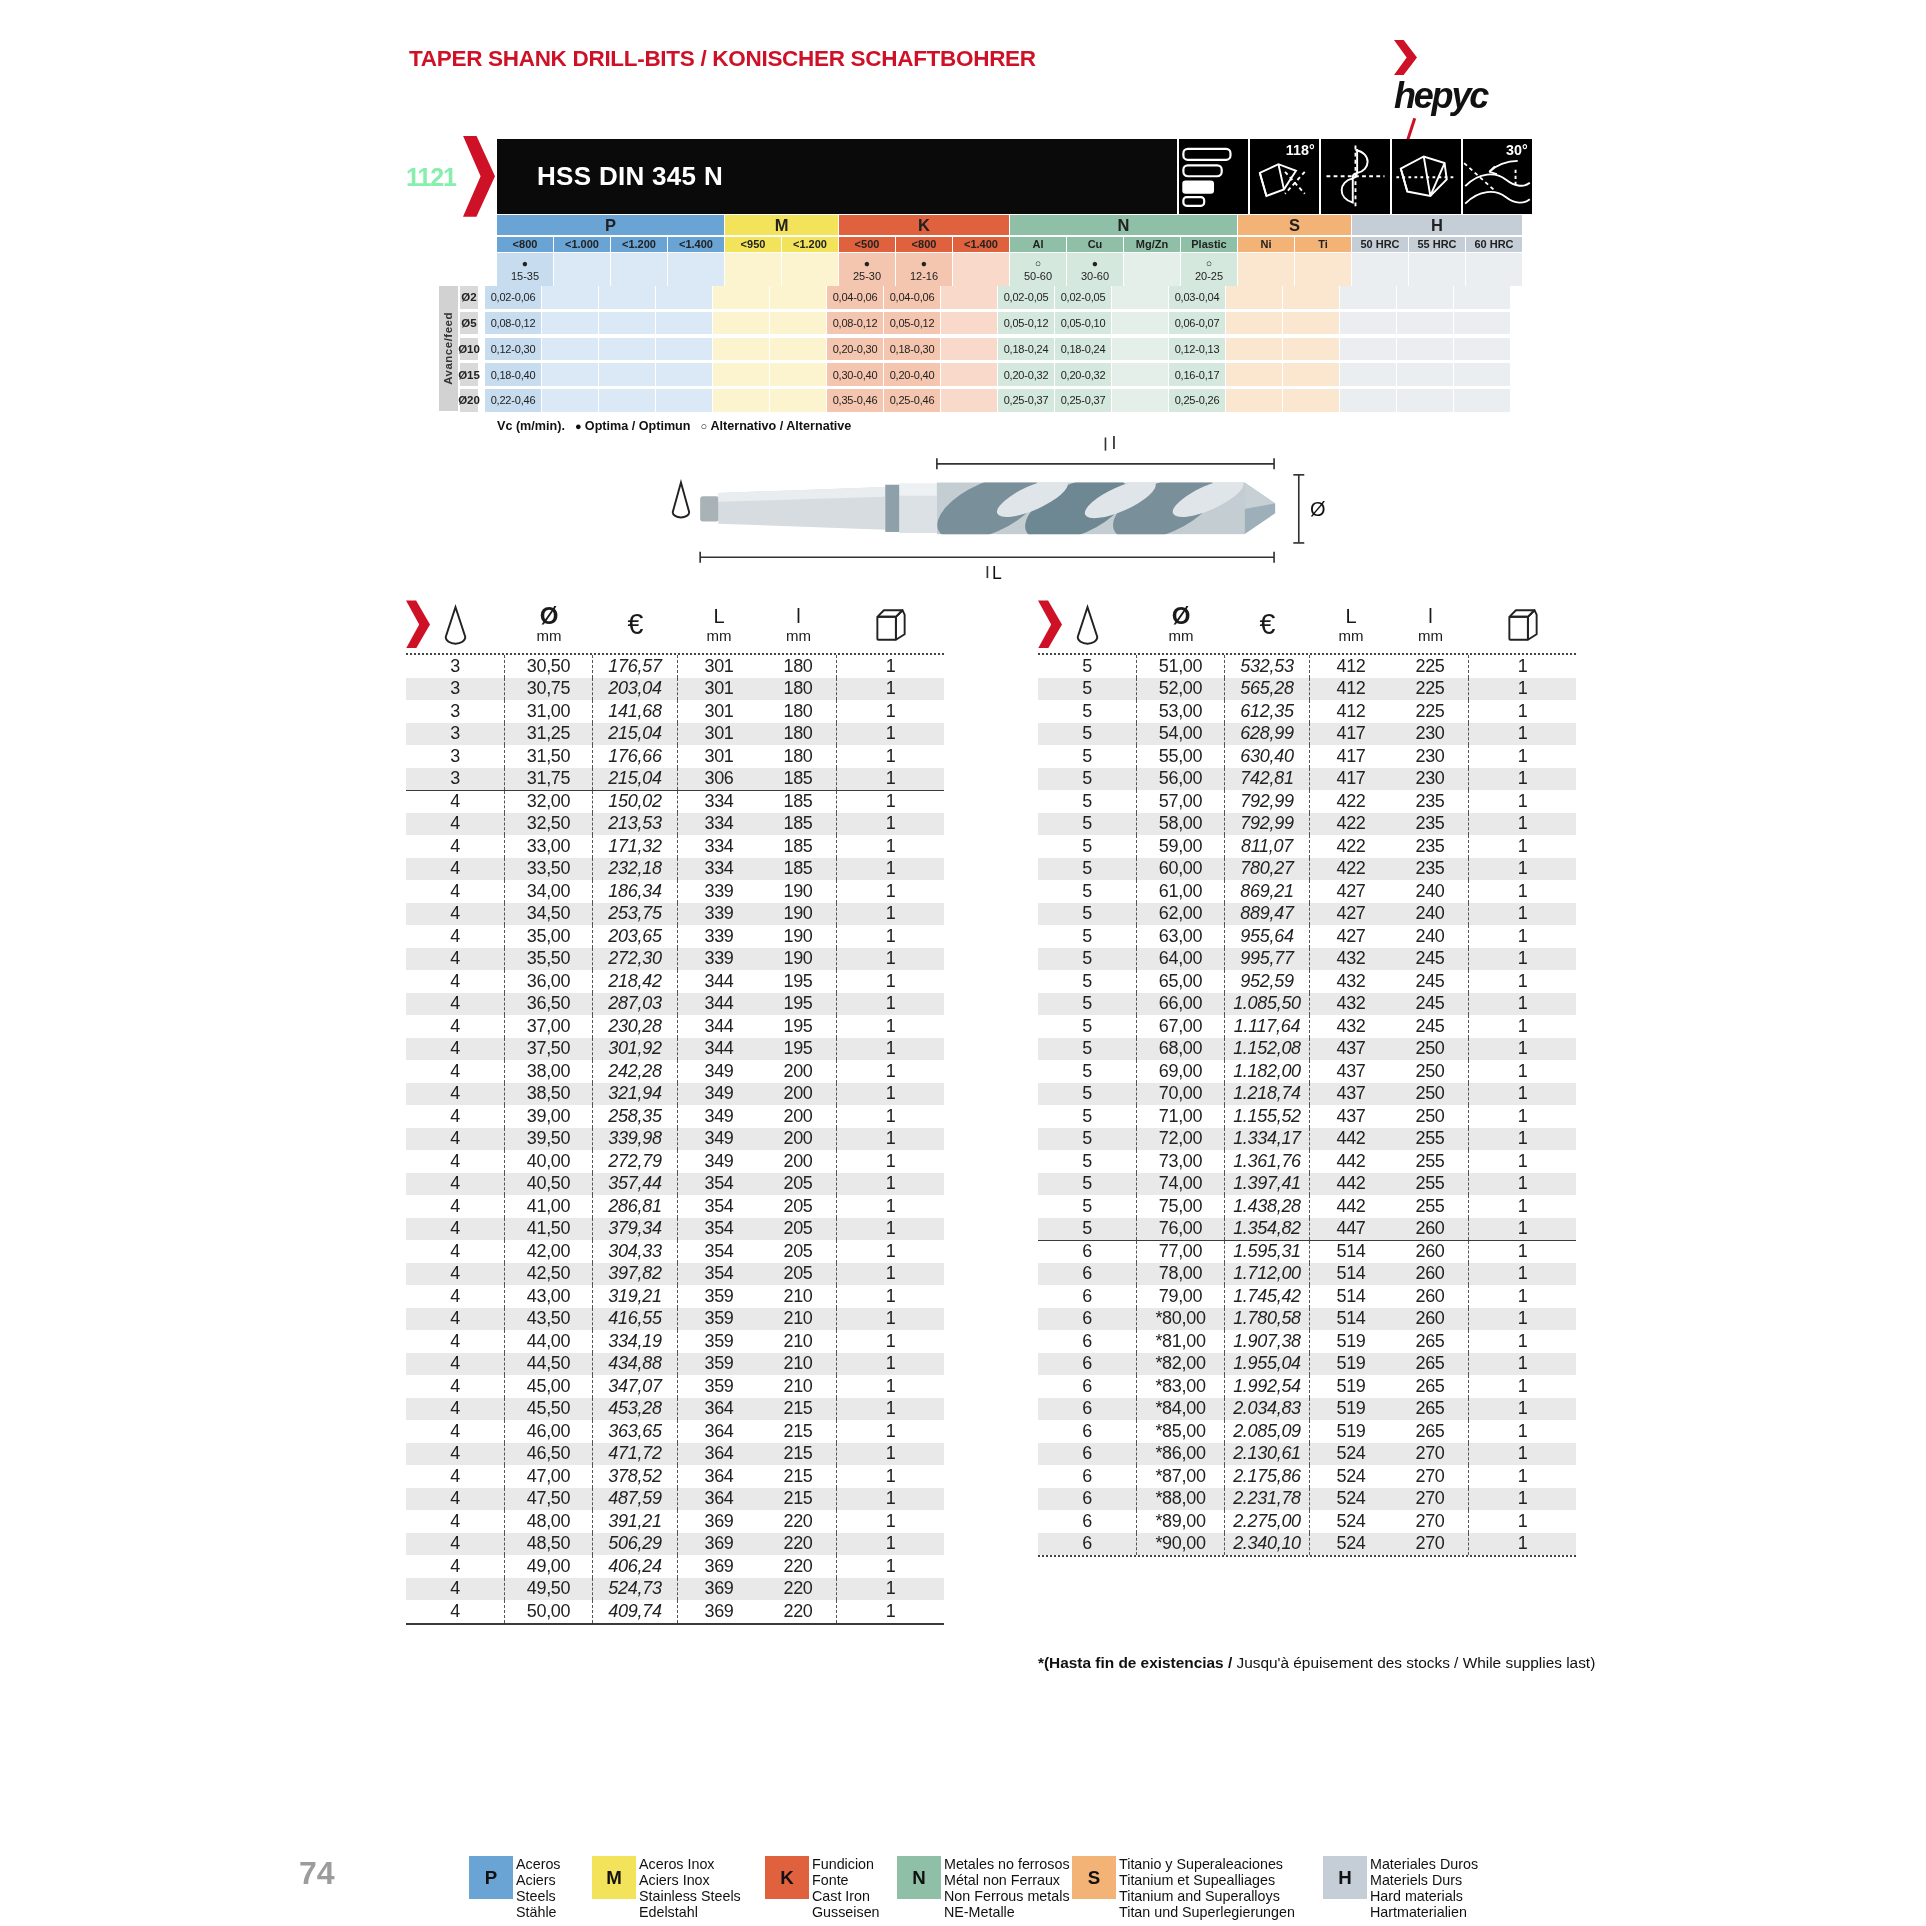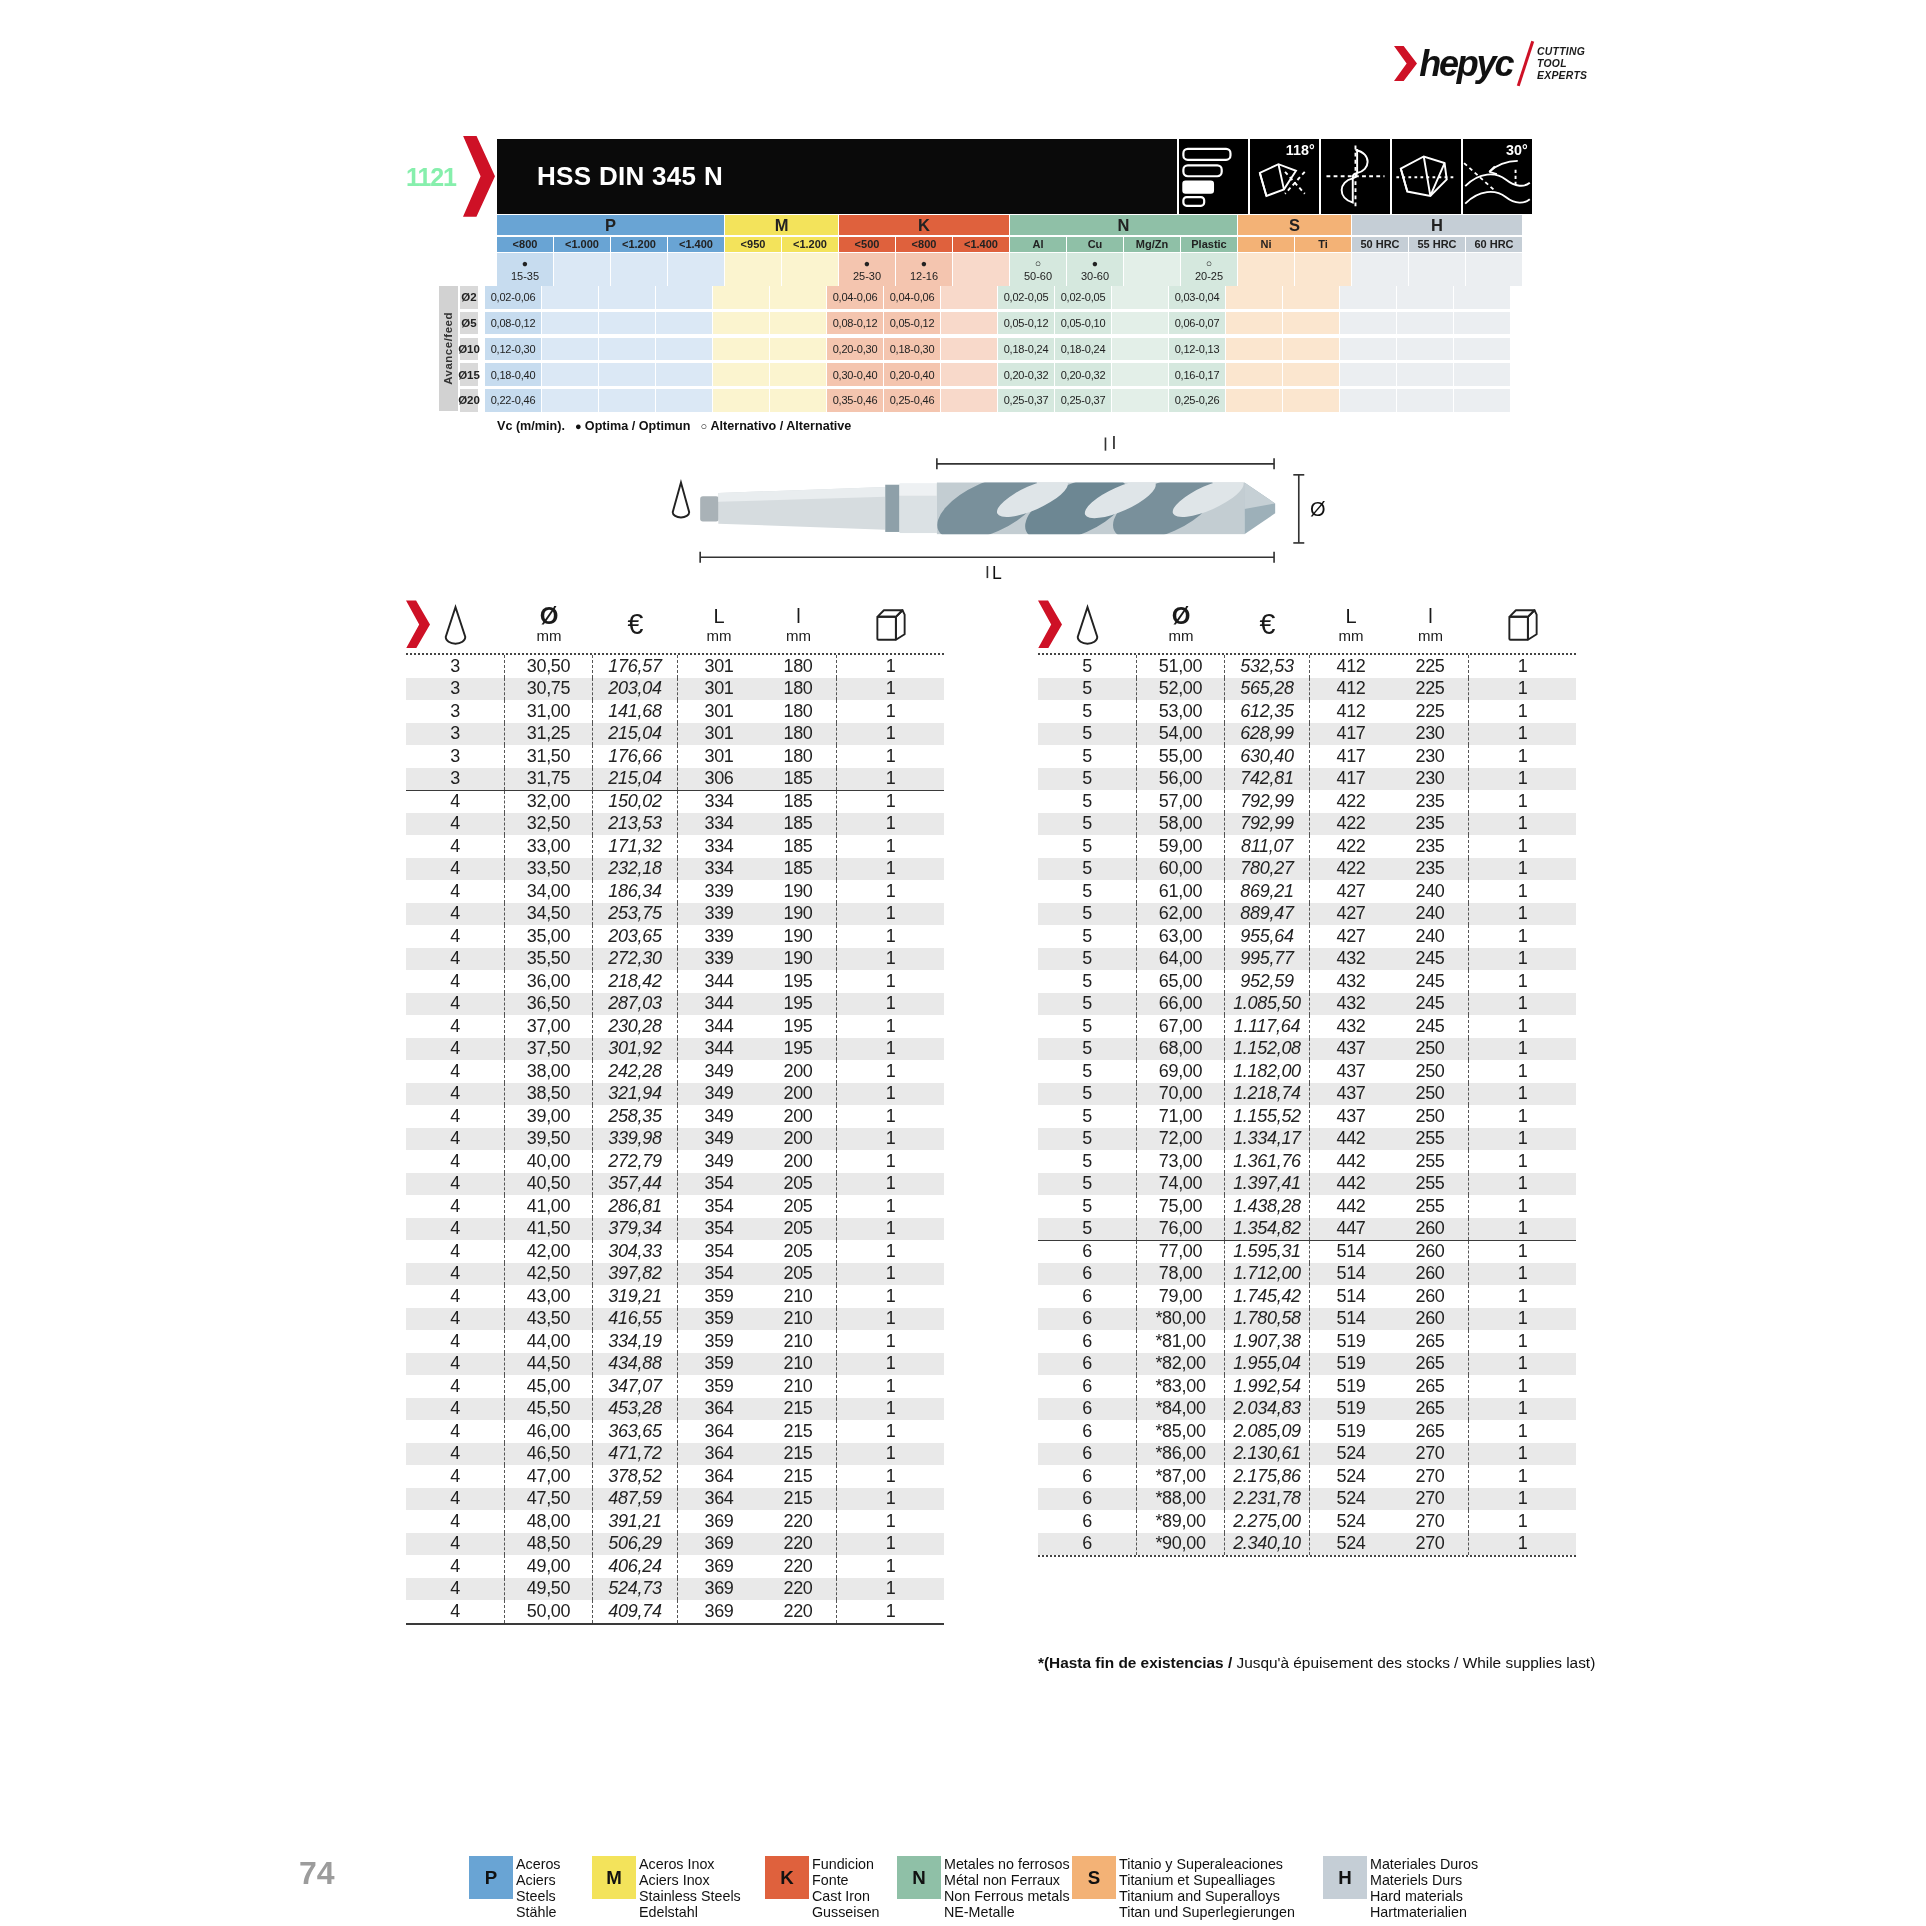--- a/index.html
+++ b/index.html
@@ -4,21 +4,21 @@
 <style>
   html,body{margin:0;padding:0;}
   body{
     width:1926px;height:1926px;position:relative;background:#ffffff;
     font-family:"Liberation Sans", sans-serif;color:#222;
     -webkit-font-smoothing:antialiased;
   }
   
   .doc-header{position:absolute;left:409px;top:44px;}
   .doc-header div{font-size:22.5px;font-weight:700;color:#ce1126;line-height:29px;letter-spacing:-0.3px;}
-  .logo{position:absolute;left:1394px;top:40px;display:flex;align-items:center;}
+  .logo{position:absolute;left:1394px;top:40px;display:flex;flex-direction:column;}
   .logo-chev{width:23px;height:35px;background:#ce1126;clip-path:polygon(0% 0%,42% 0%,100% 50%,42% 100%,0% 100%,55% 50%);margin-right:2.2px;}
   .logo-word{font-size:36px;font-weight:900;font-style:italic;color:#111;letter-spacing:-2.2px;}
   .logo-slash{width:2.7px;height:47px;background:#ce1126;transform:rotate(18deg);margin:0 10px 0 12px;}
   .logo-tag{display:flex;flex-direction:column;justify-content:center;}
   .logo-tag span{font-size:10.4px;font-weight:700;font-style:italic;color:#1a1a1a;line-height:12px;letter-spacing:0.3px;}
   
   .product-bar{position:absolute;left:497px;top:139px;width:1035px;height:75px;background:#0a0a0a;display:flex;align-items:center;}
   .code-num{position:absolute;left:-91px;top:50%;transform:translateY(-50%);color:#86efac;font-size:25px;font-weight:700;letter-spacing:-1.1px;}
   .code-chev{position:absolute;left:-34px;top:-3.3px;width:32px;height:81px;background:#ce1126;clip-path:polygon(0% 0%,42% 0%,100% 50%,42% 100%,0% 100%,55% 50%);}
   .bar-title{margin-left:40px;color:#fff;font-size:26px;font-weight:700;letter-spacing:0.3px;}
@@ -89,20 +89,21 @@
   .m2{background:#fbf4cf;}
   .k1{background:#f4c5af;} .k2{background:#f8d9ca;}
   .n1{background:#d5e8de;} .n2{background:#e3efe8;}
   .s2{background:#fbe6cf;}
   .h2{background:#ebeef1;}
 </style>
 </head>
 <body>
 
 <div class="doc-header">
+  <div>TAPER SHANK DRILL-BITS / KONISCHER SCHAFTBOHRER</div>
 </div>
 
 <div class="logo">
   <div class="logo-chev"></div>
   <div class="logo-word">hepyc</div>
   <div class="logo-slash"></div>
   <div class="logo-tag">
     <span>CUTTING</span>
     <span>TOOL</span>
     <span>EXPERTS</span>

